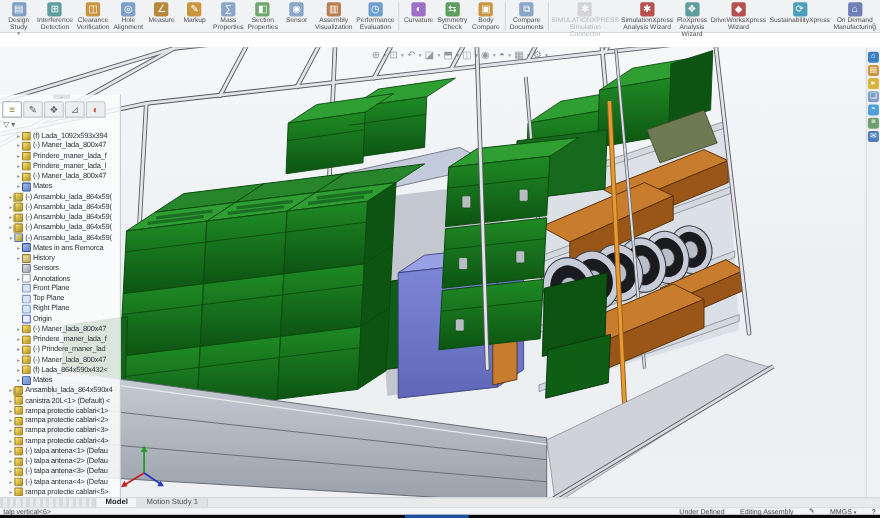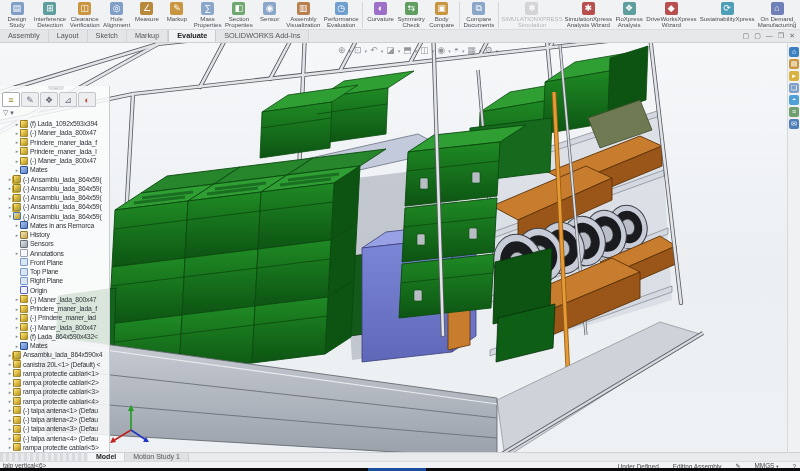--- a/index.html
+++ b/index.html
@@ -192,37 +192,20 @@
         <div class="rb-label">SustainabilityXpress</div>
       </div>
       <div class="rb-item">
         <div class="rb-ico" style="background: rgb(111, 127, 184);">⌂</div>
         <div class="rb-label">On Demand
 Manufacturing</div>
       </div>
     </div>
   <div class="rb-chevron">^</div>
 
-  <div class="cmdrow">
-    <span id="ctabs" style="display:flex">
-        <span class="ctab">Assembly</span>
-        <span class="ctab">Layout</span>
-        <span class="ctab">Sketch</span>
-        <span class="ctab">Markup</span>
-        <span class="ctab active">Evaluate</span>
-        <span class="ctab">SOLIDWORKS Add-Ins</span>
-      </span>
-    <span class="winbtns" id="winbtns">
-        <span class="winbtn">▢</span>
-        <span class="winbtn">▢</span>
-        <span class="winbtn">—</span>
-        <span class="winbtn">❐</span>
-        <span class="winbtn">✕</span>
-      </span>
-  </div>
 
   <div class="viewport">
 
     <svg class="scene" width="800" height="410" viewBox="0 42 800 410">
       <defs>
         <linearGradient id="gFront" x1="0" y1="0" x2="0" y2="1">
           <stop offset="0" style="stop-color:var(--crate-green,#2c9330)"></stop>
           <stop offset="1" style="stop-color:var(--crate-green-dark,#0d5413)"></stop>
         </linearGradient>
         <linearGradient id="gPanel" x1="0" y1="0" x2="0" y2="1">

